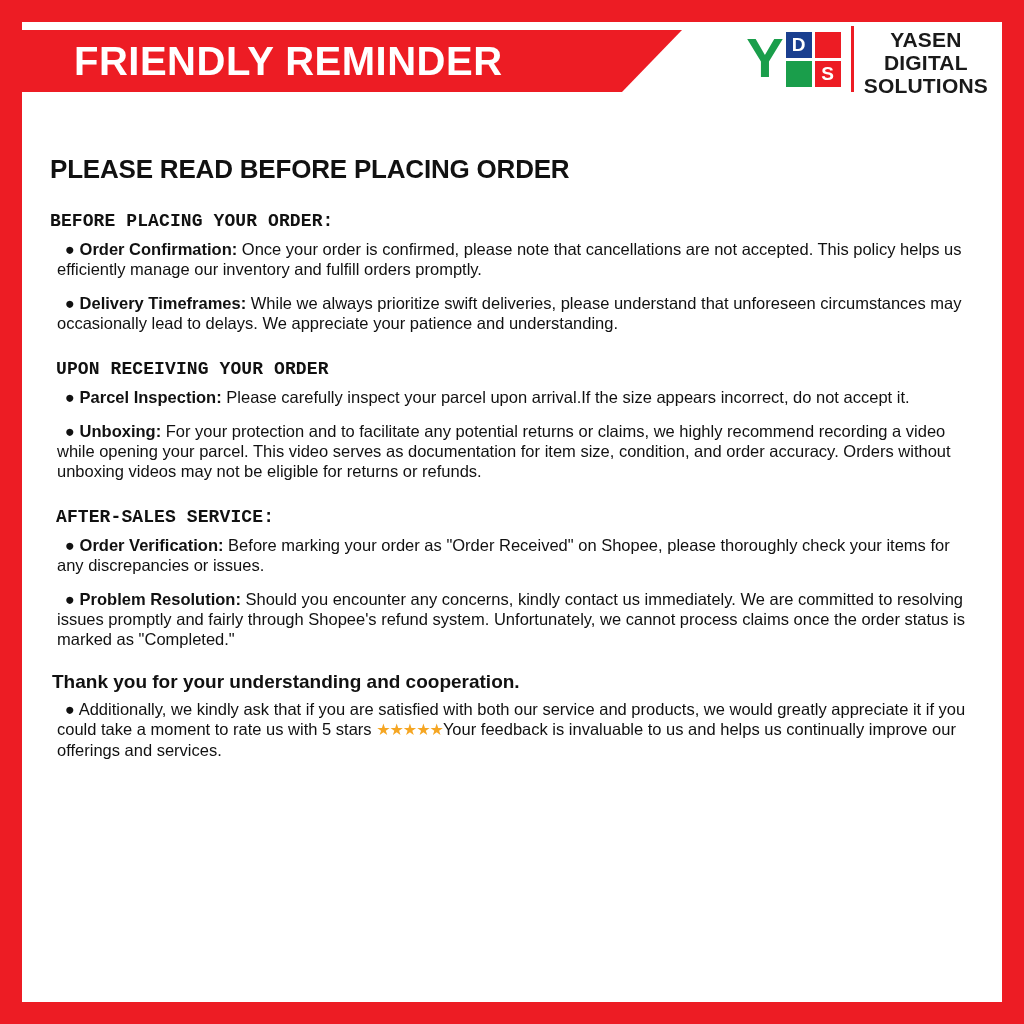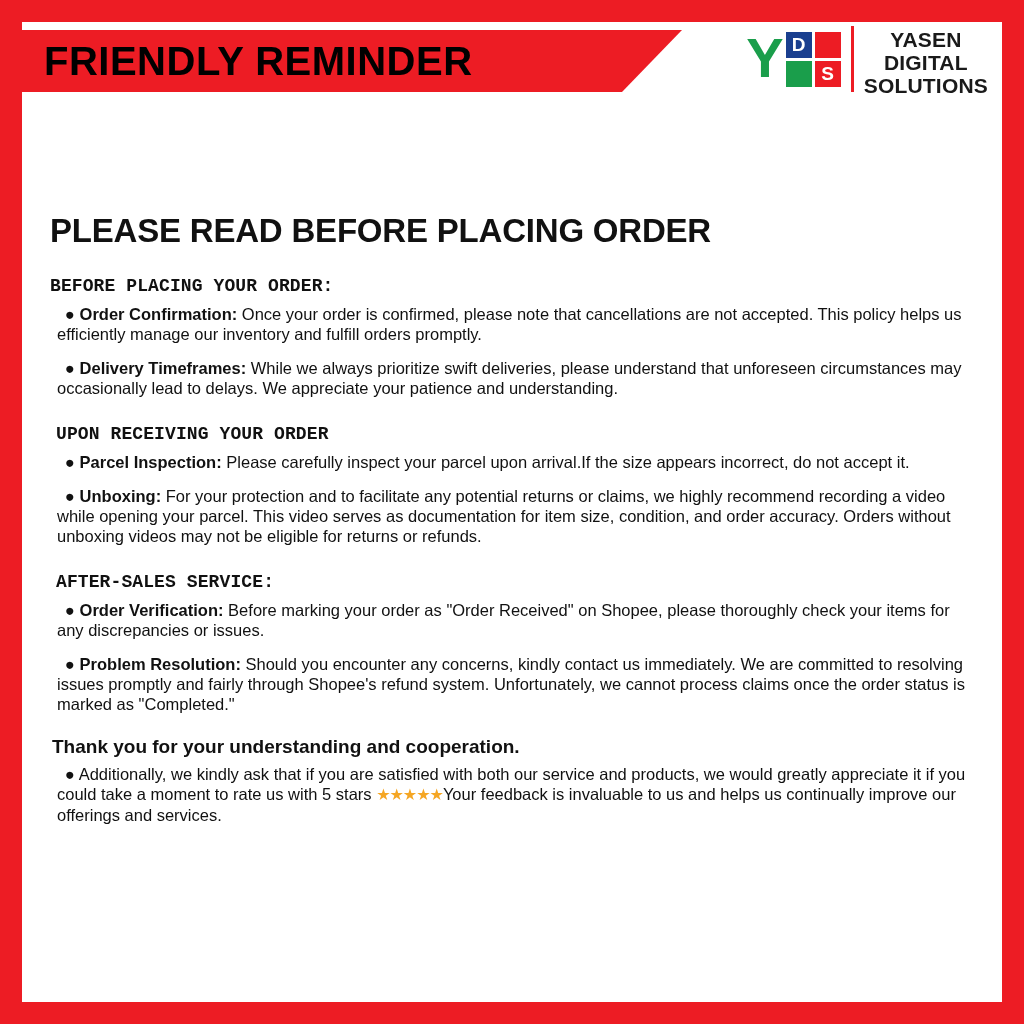--- a/index.html
+++ b/index.html
@@ -42,25 +42,25 @@
     left: 0;
     top: 8px;
     width: 660px;
     height: 62px;
     background: #ed1c24;
     clip-path: polygon(0 0, 660px 0, 600px 62px, 0 62px);
     display: flex;
     align-items: center;
   }
   .banner-text {
-    color: #000000;
+    color: #ffffff;
     font-size: 40px;
     font-weight: bold;
     letter-spacing: 0.5px;
-    margin-left: 22px;
+    margin-left: 52px;
     font-family: "Liberation Sans", sans-serif;
     white-space: nowrap;
   }
 
   .logo {
     position: absolute;
     right: 14px;
     top: 4px;
     display: flex;
     align-items: flex-start;
@@ -131,23 +131,23 @@
     letter-spacing: 0.2px;
     font-family: "Liberation Sans", sans-serif;
   }
 
   
   .content {
     padding: 0 30px 0 28px;
     color: #111111;
   }
   h1.title {
-    font-size: 33px;
-    font-weight: bold;
-    margin: 110px 0 0 0;
+    font-size: 26px;
+    font-weight: bold;
+    margin: 52px 0 0 0;
     letter-spacing: -0.2px;
     font-family: "Liberation Sans", sans-serif;
   }
   .lead {
     font-size: 21px;
     font-weight: bold;
     line-height: 26px;
     margin: 78px 0 0 0;
     max-width: 880px;
     font-family: "Liberation Sans", sans-serif;

